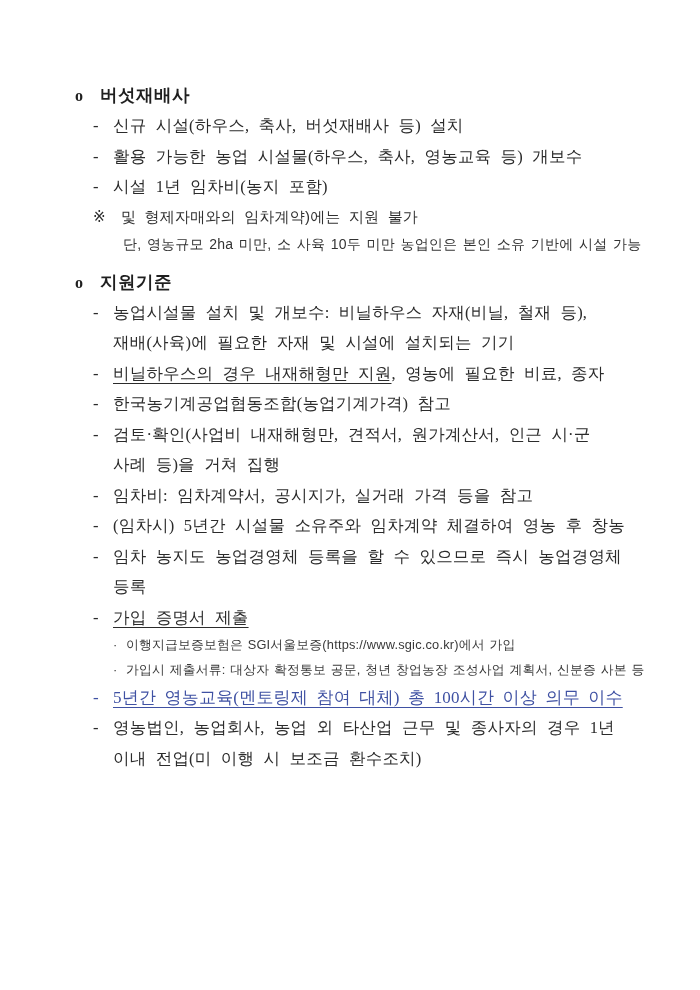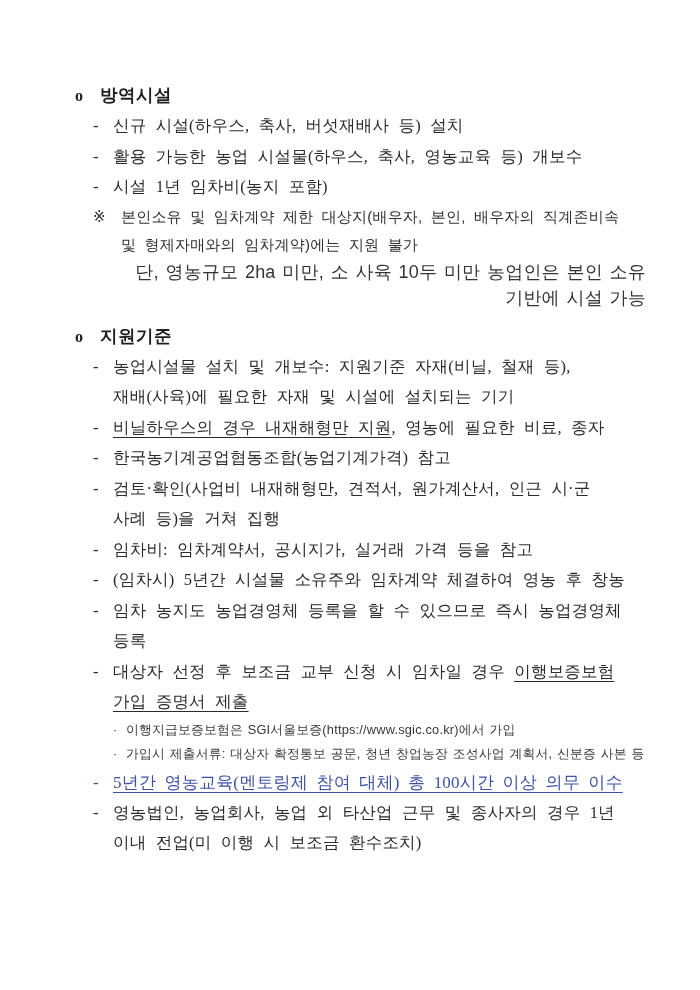--- a/index.html
+++ b/index.html
@@ -60,26 +60,25 @@
   .item.v-note {
     font-family: "Liberation Sans", "DejaVu Sans", sans-serif;
     font-size: 15px;
     line-height: 28px;
     word-spacing: 4px;
     padding-left: 28px;
     color: #303030;
   }
   .item.v-note2 {
     font-family: "Liberation Sans", "DejaVu Sans", sans-serif;
-    font-size: 18px;
+    font-size: 14px;
     line-height: 26px;
     word-spacing: 1.5px;
     padding-left: 30px;
     color: #333333;
-    text-align: right;
   }
   .item.v-small {
     font-family: "Liberation Sans", "DejaVu Sans", sans-serif;
     font-size: 12.8px;
     line-height: 24.5px;
     word-spacing: 1px;
     padding-left: 33px;
     color: #383838;
   }
   .item.v-small .marker { left: 20px; }
@@ -103,54 +102,53 @@
   }
 </style>
 </head>
 <body style="background: rgb(255, 255, 255); color: rgb(43, 43, 43);">
 
 <div class="page">
   <div id="doc-root">
       <div class="section">
         <div class="section-heading">
           <span class="section-bullet">o</span>
-          <span>방역시설</span>
+          <span>버섯재배사</span>
         </div>
         <div class="items">
           <div class="item v-body">
             <span class="marker">-</span>
             <span class="line"><span class="">신규 시설(하우스, 축사, 버섯재배사 등) 설치</span></span>
           </div>
           <div class="item v-body">
             <span class="marker">-</span>
             <span class="line"><span class="">활용 가능한 농업 시설물(하우스, 축사, 영농교육 등) 개보수</span></span>
           </div>
           <div class="item v-body">
             <span class="marker">-</span>
             <span class="line"><span class="">시설 1년 임차비(농지 포함)</span></span>
           </div>
           <div class="item v-note">
             <span class="marker">※</span>
-            <span class="line"><span class="">본인소유 및 임차계약 제한 대상지(배우자, 본인, 배우자의 직계존비속</span></span>
             <span class="line"><span class="">및 형제자매와의 임차계약)에는 지원 불가</span></span>
           </div>
           <div class="item v-note2">
             <span class="line"><span class="">단, 영농규모 2ha 미만, 소 사육 10두 미만 농업인은 본인 소유 기반에 시설 가능</span></span>
           </div>
         </div>
       </div>
       <div class="section">
         <div class="section-heading">
           <span class="section-bullet">o</span>
           <span>지원기준</span>
         </div>
         <div class="items">
           <div class="item v-body">
             <span class="marker">-</span>
-            <span class="line"><span class="">농업시설물 설치 및 개보수: 지원기준 자재(비닐, 철재 등),</span></span>
+            <span class="line"><span class="">농업시설물 설치 및 개보수: 비닐하우스 자재(비닐, 철재 등),</span></span>
             <span class="line"><span class="">재배(사육)에 필요한 자재 및 시설에 설치되는 기기</span></span>
           </div>
           <div class="item v-body">
             <span class="marker">-</span>
             <span class="line"><span class="seg-u ">비닐하우스의 경우 내재해형만 지원</span><span class="">, 영농에 필요한 비료, 종자</span></span>
           </div>
           <div class="item v-body">
             <span class="marker">-</span>
             <span class="line"><span class="">한국농기계공업협동조합(농업기계가격) 참고</span></span>
           </div>
@@ -166,21 +164,20 @@
           <div class="item v-body">
             <span class="marker">-</span>
             <span class="line"><span class="">(임차시) 5년간 시설물 소유주와 임차계약 체결하여 영농 후 창농</span></span>
           </div>
           <div class="item v-body">
             <span class="marker">-</span>
             <span class="line"><span class="">임차 농지도 농업경영체 등록을 할 수 있으므로 즉시 농업경영체 등록</span></span>
           </div>
           <div class="item v-body">
             <span class="marker">-</span>
-            <span class="line"><span class="">대상자 선정 후 보조금 교부 신청 시 임차일 경우 </span><span class="seg-u ">이행보증보험</span></span>
             <span class="line"><span class="seg-u ">가입 증명서 제출</span></span>
           </div>
           <div class="item v-small">
             <span class="marker">·</span>
             <span class="line"><span class="">이행지급보증보험은 SGI서울보증(https://www.sgic.co.kr)에서 가입</span></span>
           </div>
           <div class="item v-small">
             <span class="marker">·</span>
             <span class="line"><span class="">가입시 제출서류: 대상자 확정통보 공문, 청년 창업농장 조성사업 계획서, 신분증 사본 등</span></span>
           </div>

